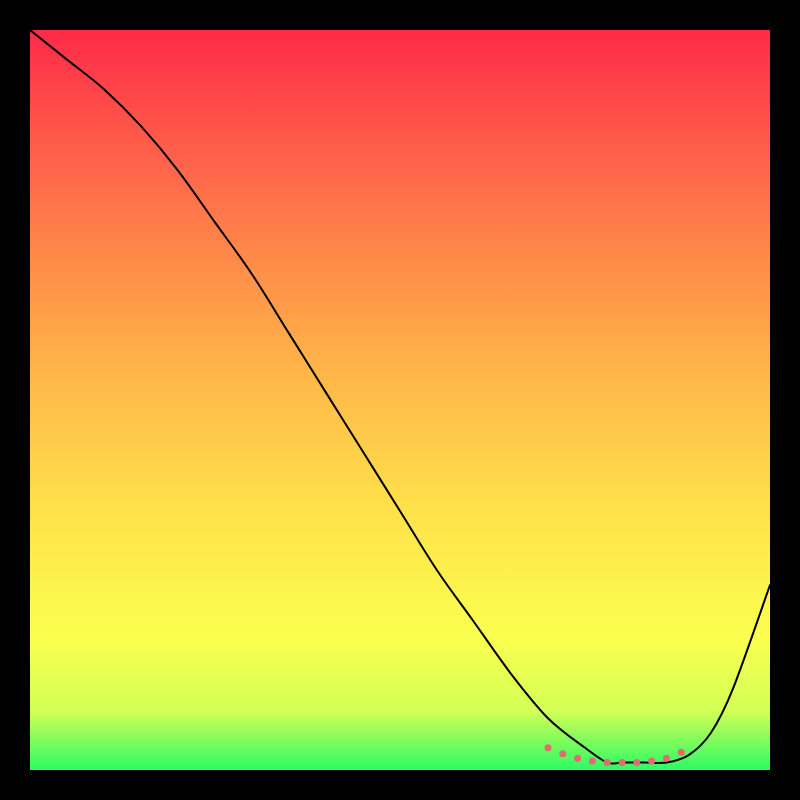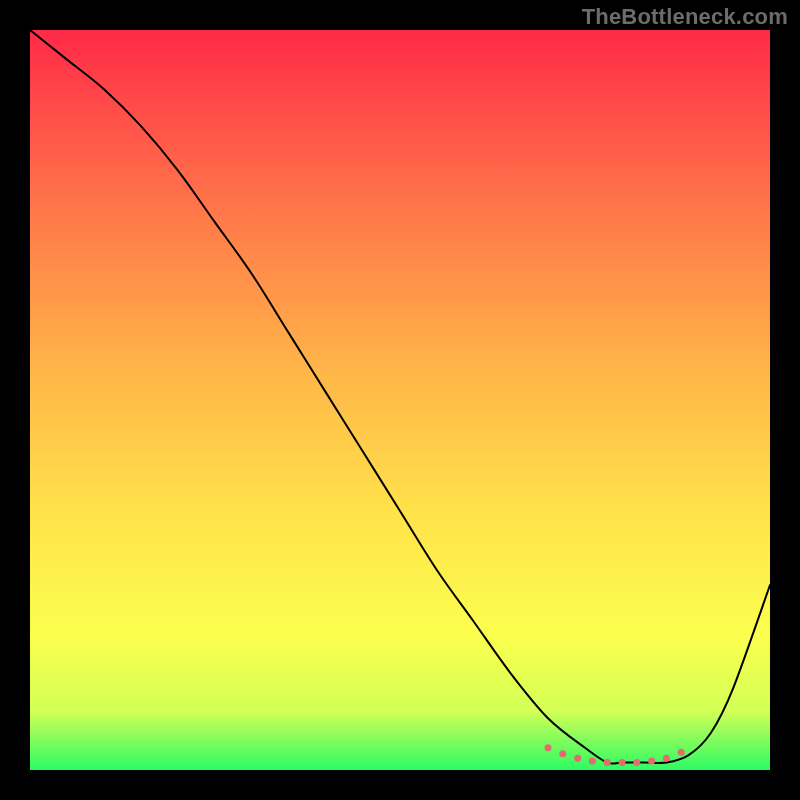--- a/index.html
+++ b/index.html
@@ -34,21 +34,20 @@
     top: 30px;
     width: 740px;
     height: 740px;
     display: block;
   }
 </style>
 </head>
 <body>
 <div class="frame">
 
-  <div class="watermark">TheBottleneck.com</div>
 
   <svg class="plot" viewBox="0 0 740 740" preserveAspectRatio="none">
     <defs>
       <linearGradient id="bg-grad" x1="0" y1="0" x2="0" y2="1">
         <stop id="g0" offset="0%" stop-color="#ff2a47"></stop>
         <stop id="g1" offset="20%" stop-color="#ff6a4a"></stop>
         <stop id="g2" offset="45%" stop-color="#ffb348"></stop>
         <stop id="g3" offset="65%" stop-color="#ffe24a"></stop>
         <stop id="g4" offset="82%" stop-color="#fbff4e"></stop>
         <stop id="g5" offset="92%" stop-color="#d3ff56"></stop>

